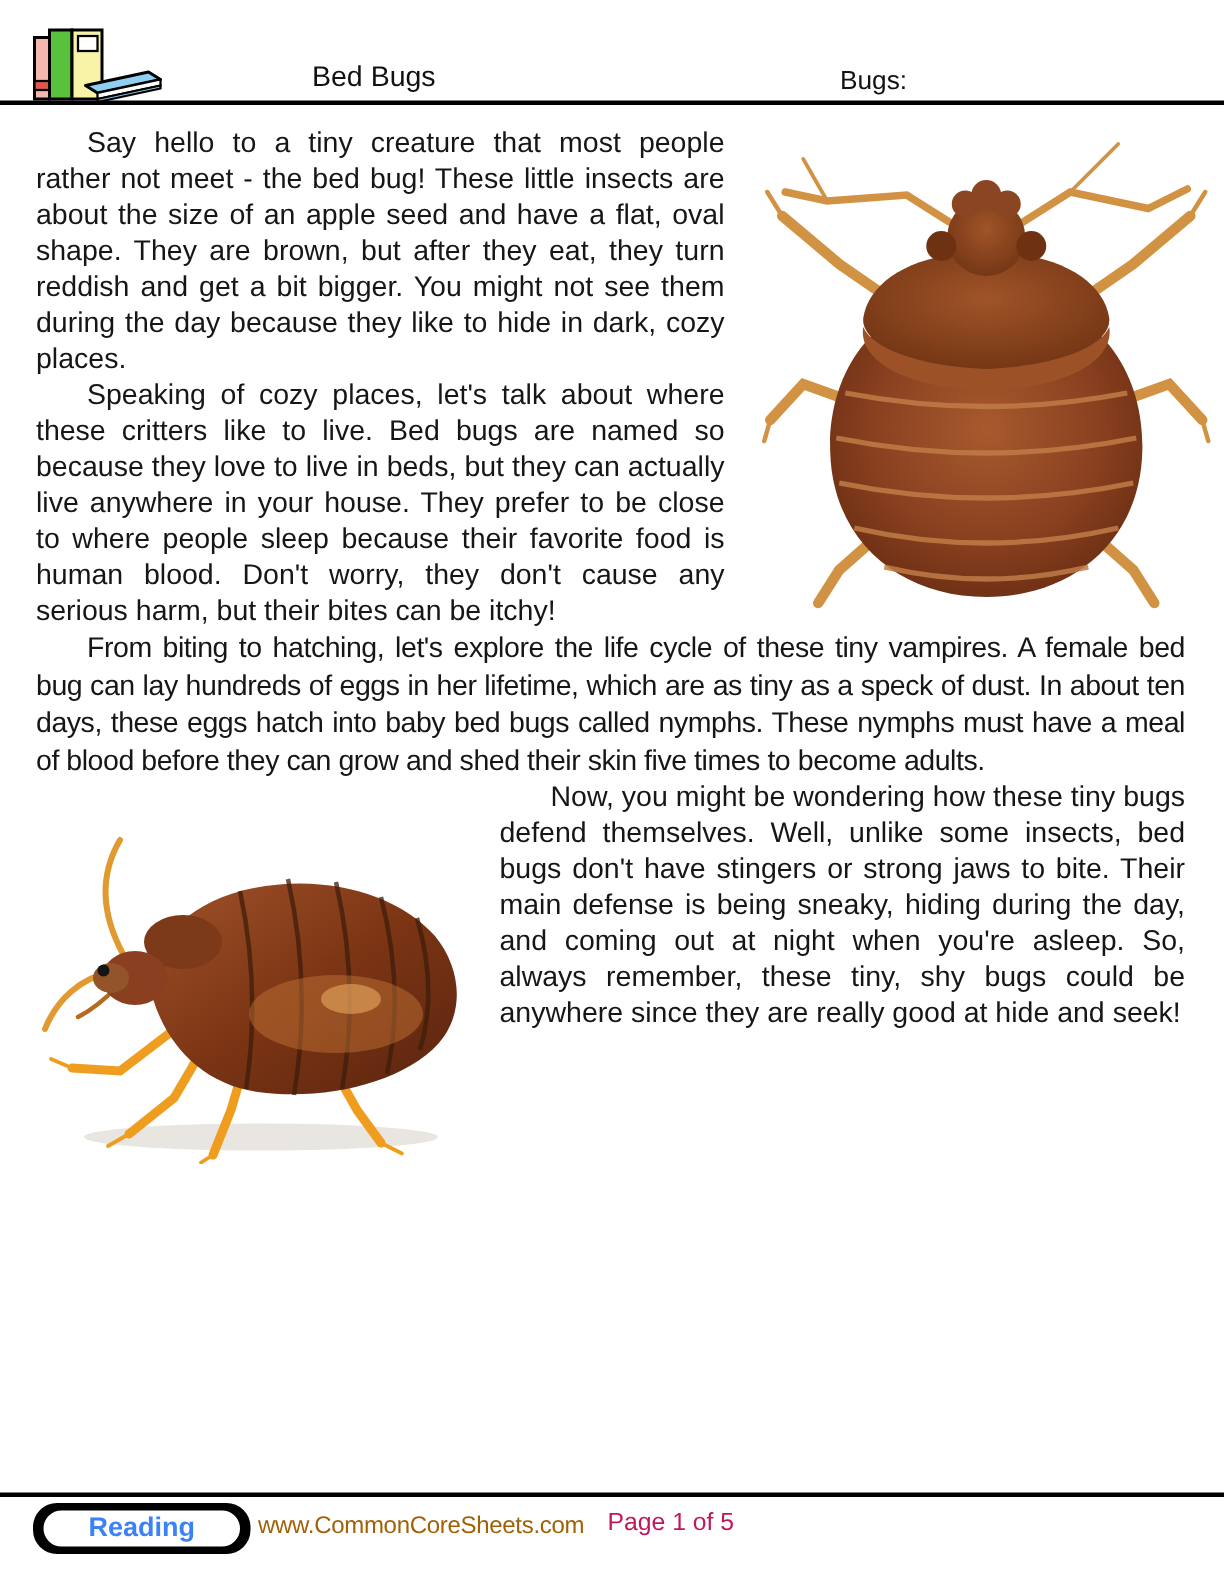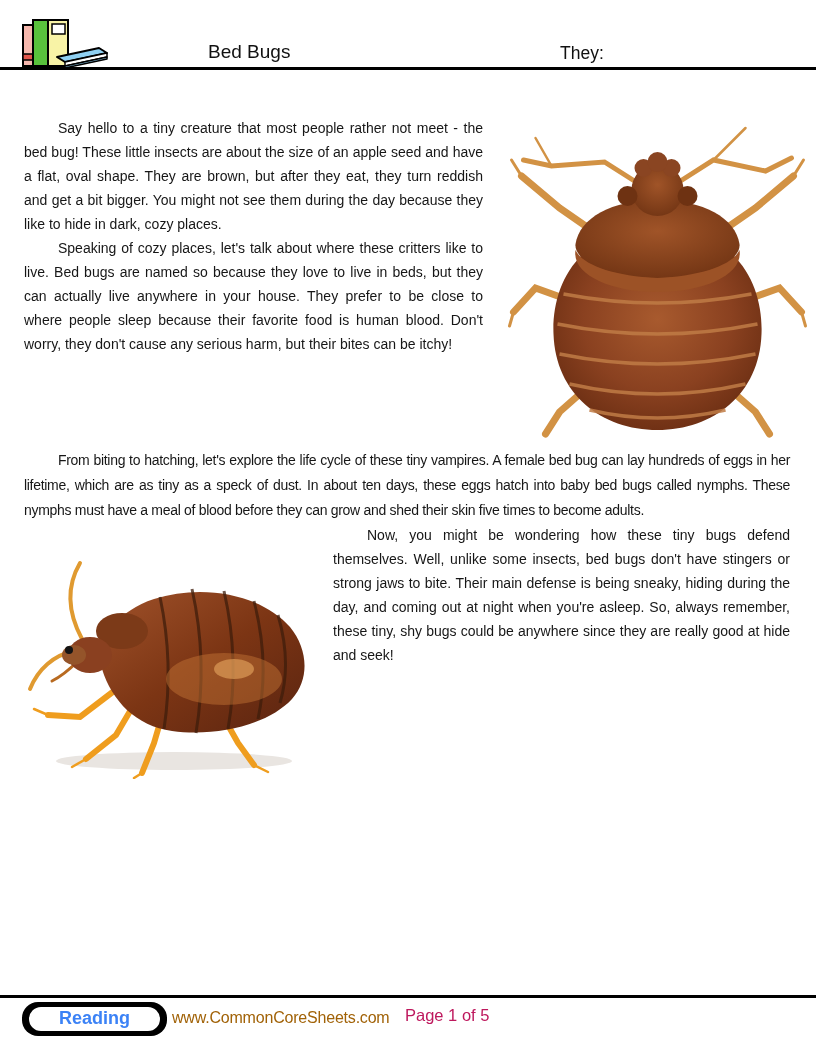--- a/index.html
+++ b/index.html
@@ -19,22 +19,22 @@
   .title {
     position: absolute; left: 208px; top: 41px; width: 240px;
     text-align: left; font-size: 19px; color: #111;
   }
   .name-label { position: absolute; left: 560px; top: 43px; font-size: 17.5px; color: #111; }
   .hrule { position: absolute; left: 0; top: 67px; width: 816px; height: 3px; background: #000; }
 
   
   .content {
     margin: 0 26px 0 24px;
-    padding-top: 46px;
-    font-size: 14px;
+    padding-top: 14px;
+    font-size: 19px;
     line-height: 24px;
     text-align: justify;
   }
   .content p { margin: 0; text-indent: 34px; }
   .img-top  { float: right; width: 305px; height: 322px; margin: 0 -20px 10px 22px; }
   .p2 { margin-top: 20px; }
   .p3 { clear: both; margin-top: 22px; line-height: 25px; letter-spacing: -0.3px; }
   .img-side { float: left; width: 296px; height: 228px; margin: 28px 13px 0 0; }
   .p4 { margin-top: 20px; }
 
@@ -66,21 +66,21 @@
       <rect x="12" y="8" width="15" height="46" fill="#59c23c" stroke="#000" stroke-width="2"></rect>
 
       <rect x="27" y="8" width="20" height="46" fill="#f8f3a6" stroke="#000" stroke-width="2"></rect>
       <rect x="31" y="12" width="13" height="10" fill="#ffffff" stroke="#000" stroke-width="1.5"></rect>
 
       <polygon points="36,45 78,36 86,41 44,50" fill="#8fd0f2" stroke="#000" stroke-width="2" stroke-linejoin="round"></polygon>
       <polygon points="44,50 86,41 86,45 44,54" fill="#ffffff" stroke="#000" stroke-width="1.5" stroke-linejoin="round"></polygon>
       <polygon points="44,54 86,45 86,47 44,56" fill="#8fd0f2" stroke="#000" stroke-width="1.5" stroke-linejoin="round"></polygon>
     </svg>
     <div class="title">Bed Bugs</div>
-    <div class="name-label">They:</div>
+    <div class="name-label">Bugs:</div>
     <div class="hrule"></div>
   </div>
 
   <div class="content">
 
     <svg class="img-top" viewBox="0 0 300 322" aria-hidden="true">
       <defs>
         <radialGradient id="bodyGrad" cx="50%" cy="45%" r="65%">
           <stop offset="0%" stop-color="#a85a2e"></stop>
           <stop offset="55%" stop-color="#8a4120"></stop>

